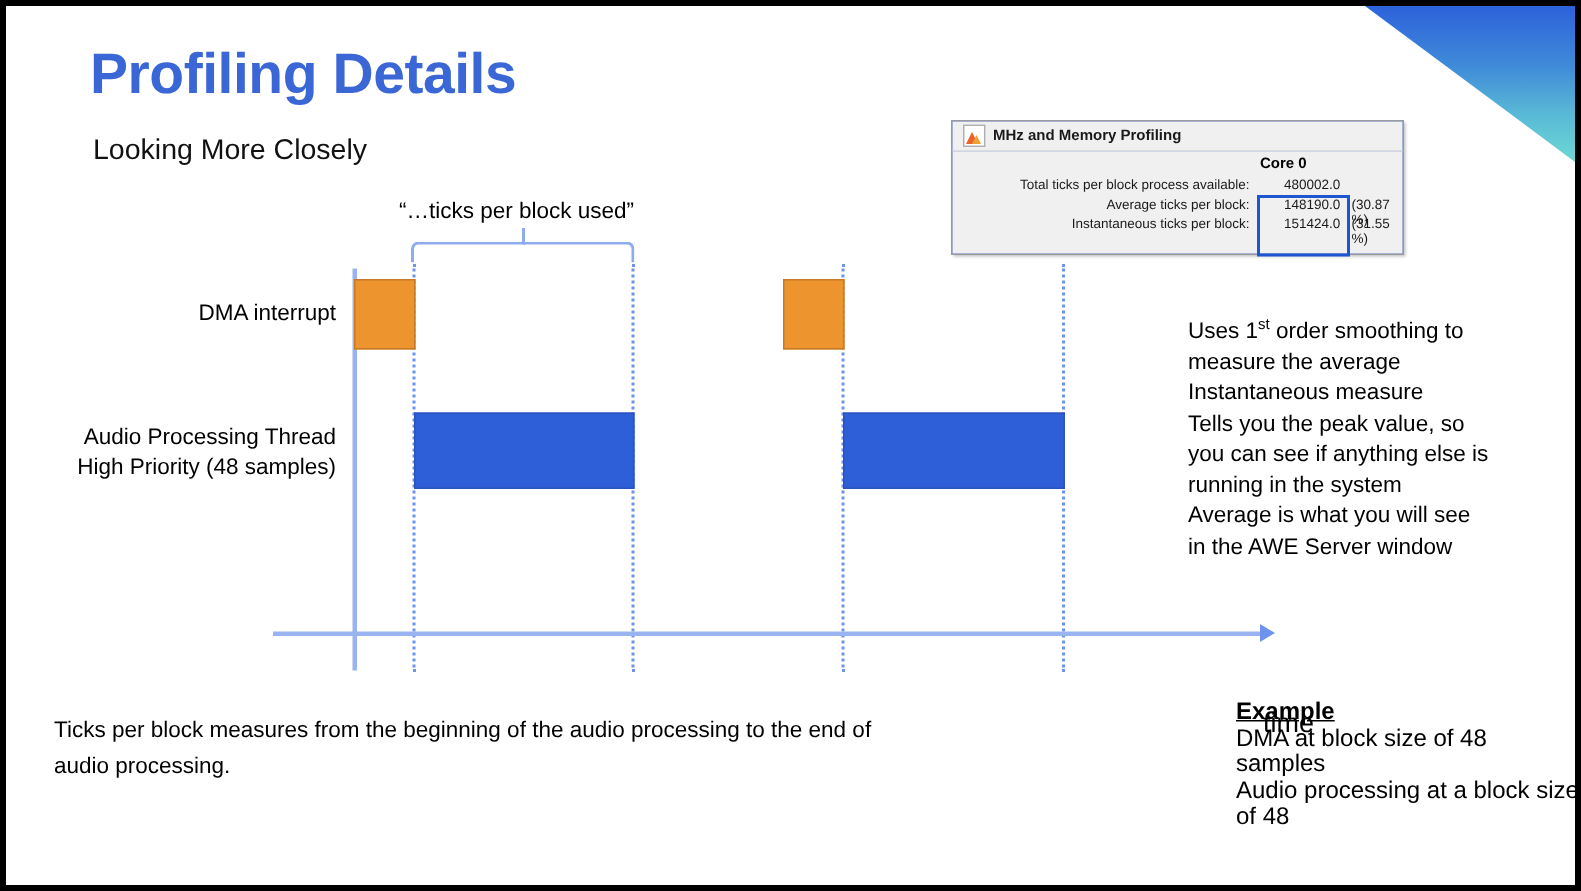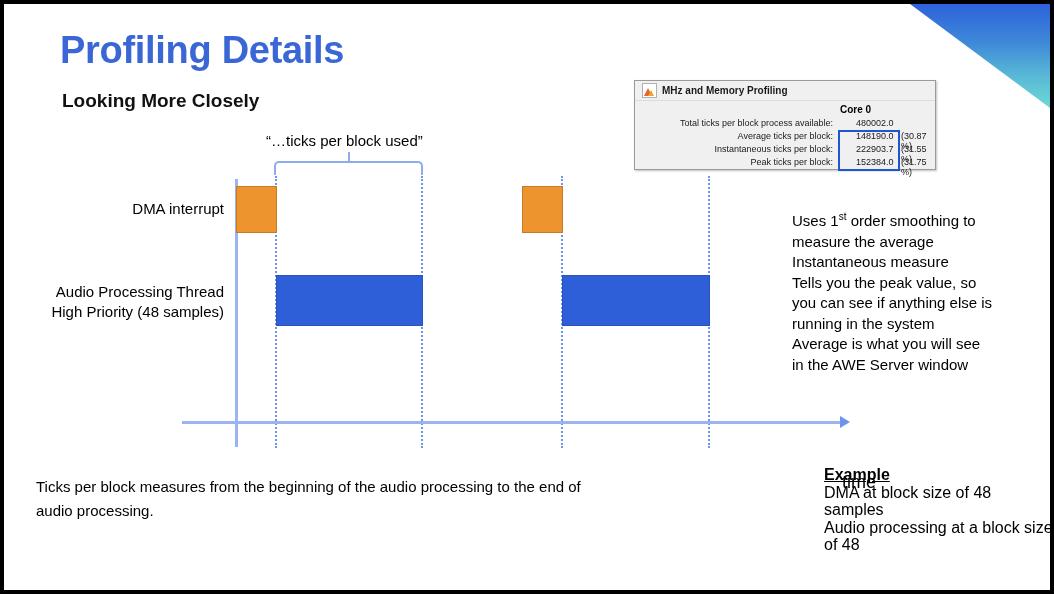--- a/index.html
+++ b/index.html
@@ -27,21 +27,21 @@
   }
   
   #title{
     position:absolute;left:56px;top:25px;
     font-size:38px;font-weight:bold;color:#3a66d6;
     letter-spacing:-0.3px;
     white-space:nowrap;
   }
   #subtitle{
     position:absolute;left:58px;top:86px;
-    font-size:19px;font-weight:bold;color:#111111;
+    font-size:19px;font-weight:normal;color:#111111;
     white-space:nowrap;
   }
   
   .axis-v{
     position:absolute;left:231px;top:175px;
     width:3px;height:268px;background:#99b4f0;
   }
   .axis-h{
     position:absolute;left:178px;top:417px;
     width:660px;height:3px;background:#99b4f0;
@@ -243,27 +243,22 @@
         <span class="val">480002.0</span>
         <span class="pct"></span>
       </div>
       <div class="prow" style="top:30px">
         <span class="lab">Average ticks per block:</span>
         <span class="val">148190.0</span>
         <span class="pct">(30.87 %)</span>
       </div>
       <div class="prow" style="top:43px">
         <span class="lab">Instantaneous ticks per block:</span>
-        <span class="val">222903.7</span>
+        <span class="val">151424.0</span>
         <span class="pct">(31.55 %)</span>
-      </div>
-      <div class="prow" style="top:56px">
-        <span class="lab">Peak ticks per block:</span>
-        <span class="val">152384.0</span>
-        <span class="pct">(31.75 %)</span>
       </div>
 
       <div id="hl-box"></div>
     </div>
   </div>
 
   <div id="notes">
     <div>Uses 1<sup>st</sup> order smoothing to</div>
     <div>measure the average</div>
     <div>Instantaneous measure</div>

